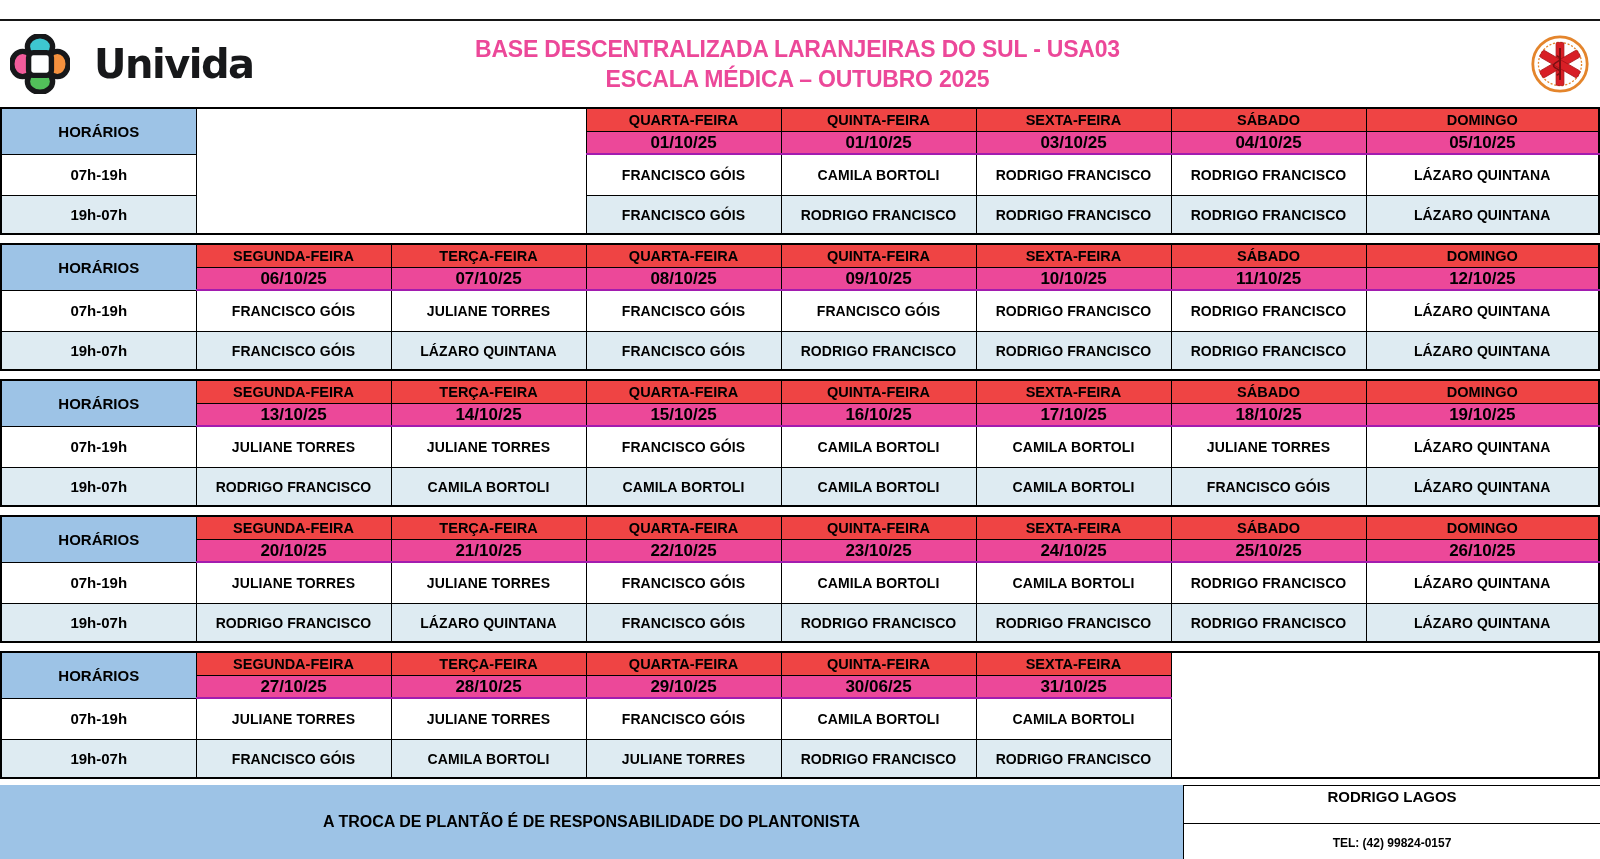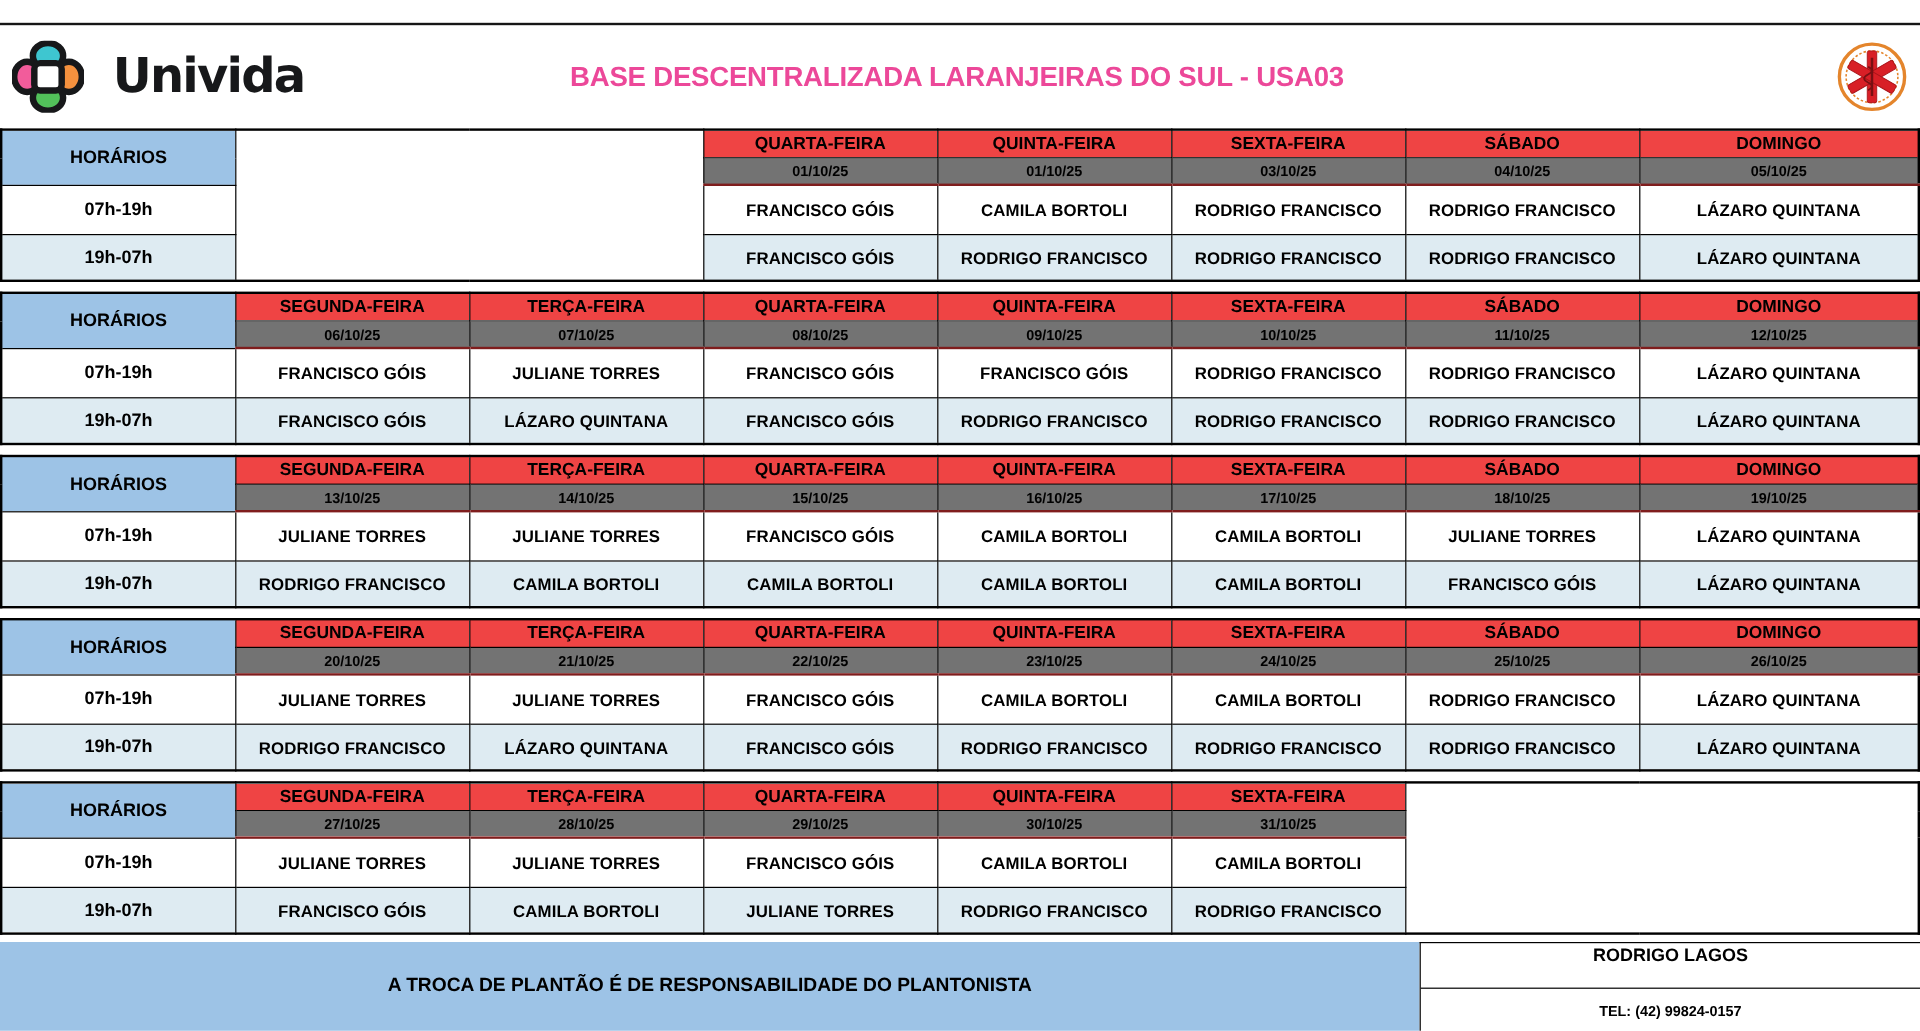--- a/index.html
+++ b/index.html
@@ -21,21 +21,21 @@
   .cis-5{color:#23A3C0;font-size:30px;}
   .cis-rs{color:#2FB193;font-size:30px;}
   .cis-banner{background:#2FA9C4;color:#fff;font-weight:700;font-size:13px;padding:2px 14px;border-radius:11px;white-space:nowrap;}
   
   #weeks{width:1600px;}
   table.week{border-collapse:collapse;width:1600px;table-layout:fixed;margin-top:8px;border:2px solid #000;}
   table.week:first-child{margin-top:0;}
   table.week th,table.week td{border:1px solid #000;text-align:center;vertical-align:middle;padding:0 2px;overflow:hidden;white-space:nowrap;}
   th.horarios{background:#9DC3E6;font-size:15px;font-weight:700;}
   tr.rname th.dayname{background:#ef4444;height:22px;font-size:14.5px;font-weight:700;}
-  tr.rdate th.date{background:#737373;height:21px;font-size:12px;font-weight:700;border-bottom:2px solid #7f1d1d;}
+  tr.rdate th.date{background:#ec4899;height:21px;font-size:17px;font-weight:700;border-bottom:2px solid #a21caf;}
   tr.day-row td{height:40px;background:#fff;}
   tr.night-row td{height:37px;background:#DEEBF2;}
   td.shiftlabel{font-weight:700;font-size:15px;}
   td.docname{font-weight:600;font-size:14px;letter-spacing:0.1px;}
   td.blank{background:#fff !important;}
   
   .footer{display:flex;margin-top:6px;align-items:stretch;}
   .notice{width:1183px;box-sizing:border-box;background:#9DC3E6;border-bottom:2px solid #111;
           display:flex;flex-direction:column;justify-content:center;text-align:center;
           padding:4px 30px;height:80px;}
@@ -58,20 +58,21 @@
       <ellipse cx="21" cy="50" rx="18" ry="21" fill="#F25C9B" stroke="#17181a" stroke-width="9"></ellipse>
       <ellipse cx="79" cy="50" rx="18" ry="21" fill="#F5913E" stroke="#17181a" stroke-width="9"></ellipse>
       <ellipse cx="50" cy="79" rx="21" ry="18" fill="#52C15A" stroke="#17181a" stroke-width="9"></ellipse>
       <rect x="31" y="31" width="38" height="38" rx="8" fill="#fff" stroke="#17181a" stroke-width="9"></rect>
     </svg>
     <span class="univida-word">Univida</span>
   </div>
 
   <div class="title-block">
     <div>BASE DESCENTRALIZADA LARANJEIRAS DO SUL - USA03</div>
+    <div>ESCALA MÉDICA – OUTUBRO 2025</div>
   </div>
 
   <div class="right-logos">
     <svg viewBox="0 0 64 64" width="60" height="60">
       <circle cx="32" cy="32" r="29" fill="#fff" stroke="#E4852C" stroke-width="3"></circle>
       <circle cx="32" cy="32" r="23" fill="#fff" stroke="#E4852C" stroke-width="1.4" stroke-dasharray="2.2 1.8"></circle>
       <g fill="#D81F26" stroke="#A81318" stroke-width="0.8">
         <rect x="27.8" y="9" width="8.4" height="46" rx="1.5"></rect>
         <rect x="27.8" y="9" width="8.4" height="46" rx="1.5" transform="rotate(60 32 32)"></rect>
         <rect x="27.8" y="9" width="8.4" height="46" rx="1.5" transform="rotate(-60 32 32)"></rect>
@@ -306,21 +307,21 @@
           <th class="dayname">TERÇA-FEIRA</th>
           <th class="dayname">QUARTA-FEIRA</th>
           <th class="dayname">QUINTA-FEIRA</th>
           <th class="dayname">SEXTA-FEIRA</th>
           <td class="blank" colspan="2" rowspan="4"></td>
         </tr>
         <tr class="rdate">
           <th class="date">27/10/25</th>
           <th class="date">28/10/25</th>
           <th class="date">29/10/25</th>
-          <th class="date">30/10/25</th>
+          <th class="date">30/06/25</th>
           <th class="date">31/10/25</th>
         </tr>
         <tr class="day-row">
           <td class="shiftlabel">07h-19h</td>
           <td class="docname">JULIANE TORRES</td>
           <td class="docname">JULIANE TORRES</td>
           <td class="docname">FRANCISCO GÓIS</td>
           <td class="docname">CAMILA BORTOLI</td>
           <td class="docname">CAMILA BORTOLI</td>
         </tr>

